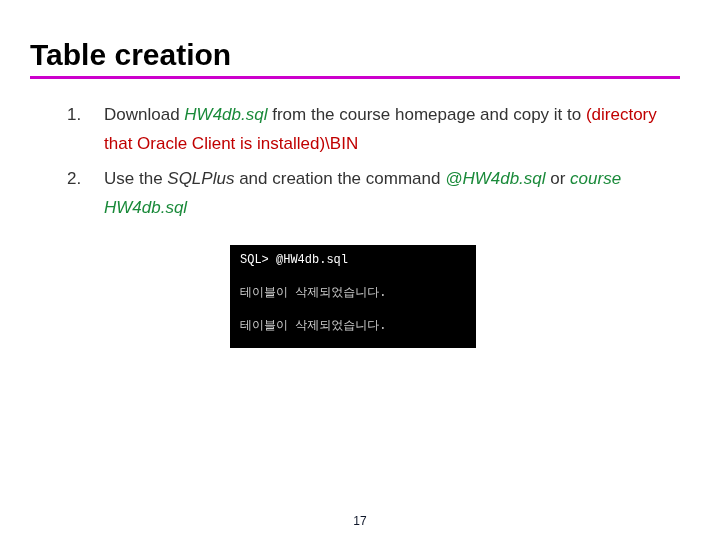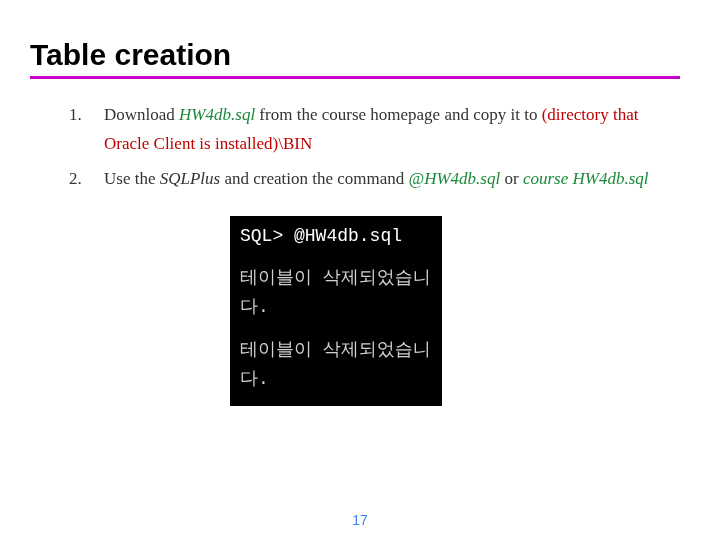--- a/index.html
+++ b/index.html
@@ -33,46 +33,45 @@
   ol.list {
     list-style: decimal;
     padding-left: 56px;
     font-size: 17px;
     line-height: 1.7;
   }
   ol.list li {
     padding-left: 18px;
     margin-bottom: 6px;
     color: #333;
-    font-family: Liberation Serif, serif;
   }
   .green { color: #1a8a3a; font-style: italic; }
   .red { color: #c00000; }
   .italic { font-style: italic; }
   .terminal {
-    width: 212px;
+    width: 246px;
     margin: 22px 0 0 200px;
     background: #000;
     color: #d0d0d0;
     font-family: "Courier New", Consolas, monospace;
-    font-size: 18px;
+    font-size: 12px;
     padding: 6px 10px 12px 10px;
     line-height: 1.6;
   }
   .terminal .white { color: #fff; }
   .terminal .row { margin-bottom: 14px; }
   .terminal .row:first-child { margin-bottom: 14px; }
   .terminal .row:last-child { margin-bottom: 0; }
   .page-number {
     position: absolute;
     bottom: 12px;
     left: 50%;
     transform: translateX(-50%);
-    font-size: 14px;
-    color: #3b82f6;
+    font-size: 12px;
+    color: #0f172a;
   }
   .author {
     position: absolute;
     bottom: 14px;
     right: 30px;
     font-size: 12px;
     color: #333;
   }
 </style>
 </head>

